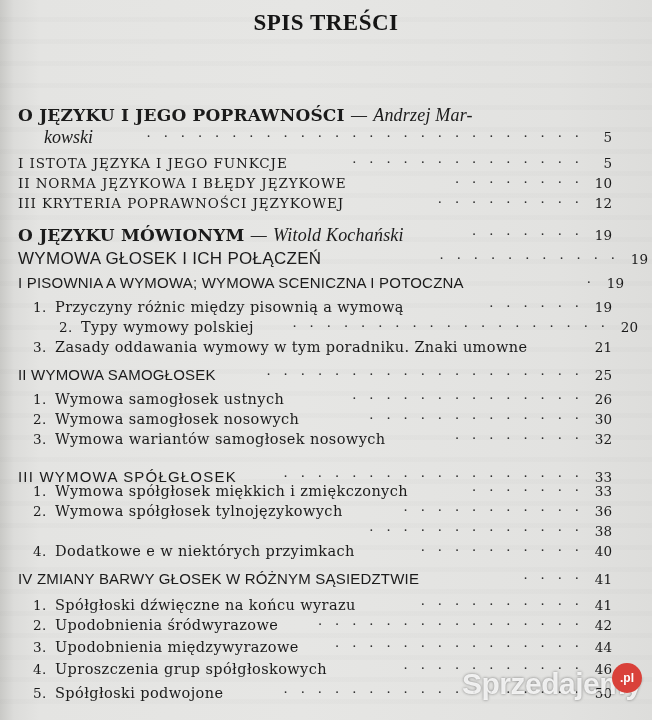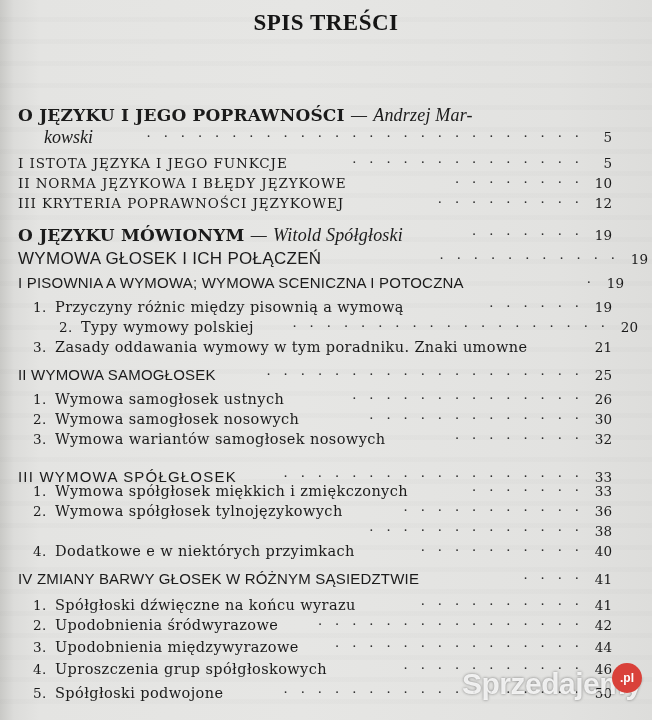--- a/index.html
+++ b/index.html
@@ -150,21 +150,21 @@
   <div class="row chapter" style="top:192px;">
     <span class="label">III KRYTERIA POPRAWNOŚCI JĘZYKOWEJ</span>
     <span class="dots" style="width:165px;">·········</span>
     <span class="page-num">12</span>
   </div>
 
   <div class="row section" style="top:224px;">
     <span class="label">
       <span>O JĘZYKU MÓWIONYM</span>
       <i>—</i>
-      <i>Witold Spółgłoski</i>
+      <i>Witold Kochański</i>
     </span>
     <span class="dots" style="width:120px;">·······</span>
     <span class="page-num">19</span>
   </div>
 
   <div class="row part" style="top:248px;padding-left:36px;">
     <span class="label">WYMOWA GŁOSEK I ICH POŁĄCZEŃ</span>
     <span class="dots" style="width:200px;">···········</span>
     <span class="page-num">19</span>
   </div>

